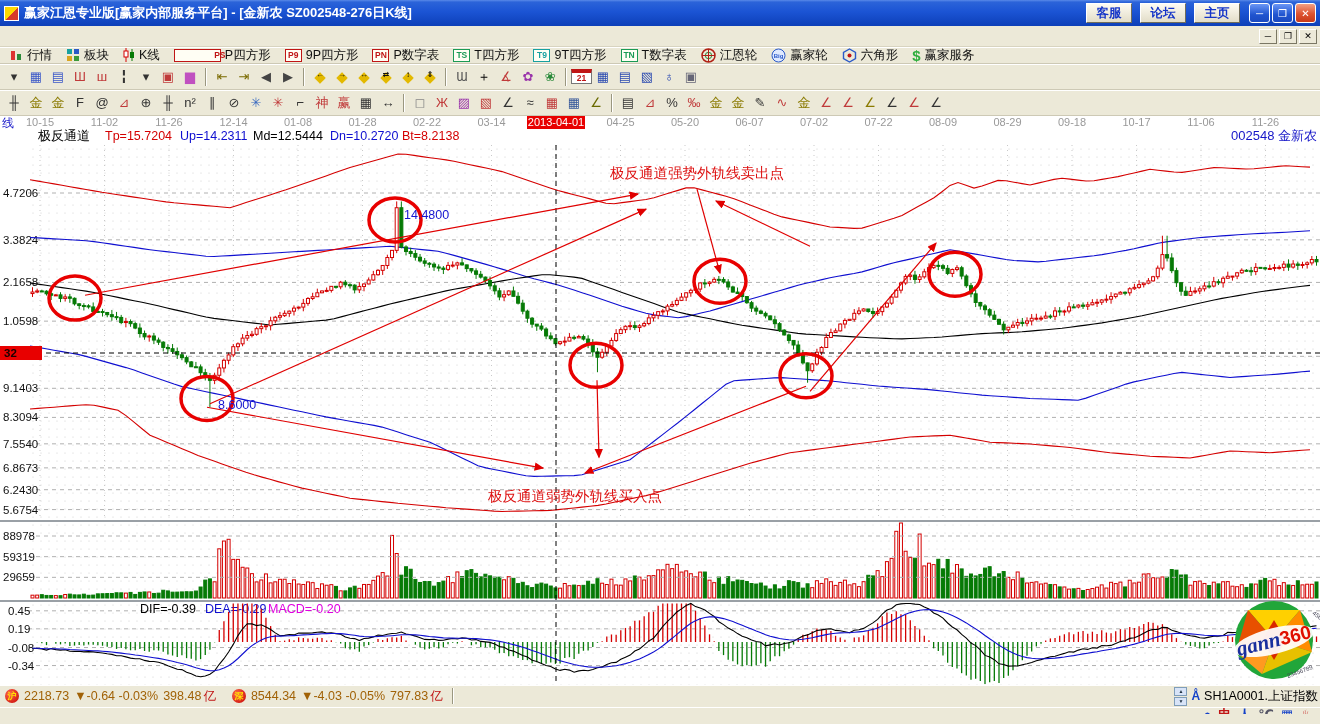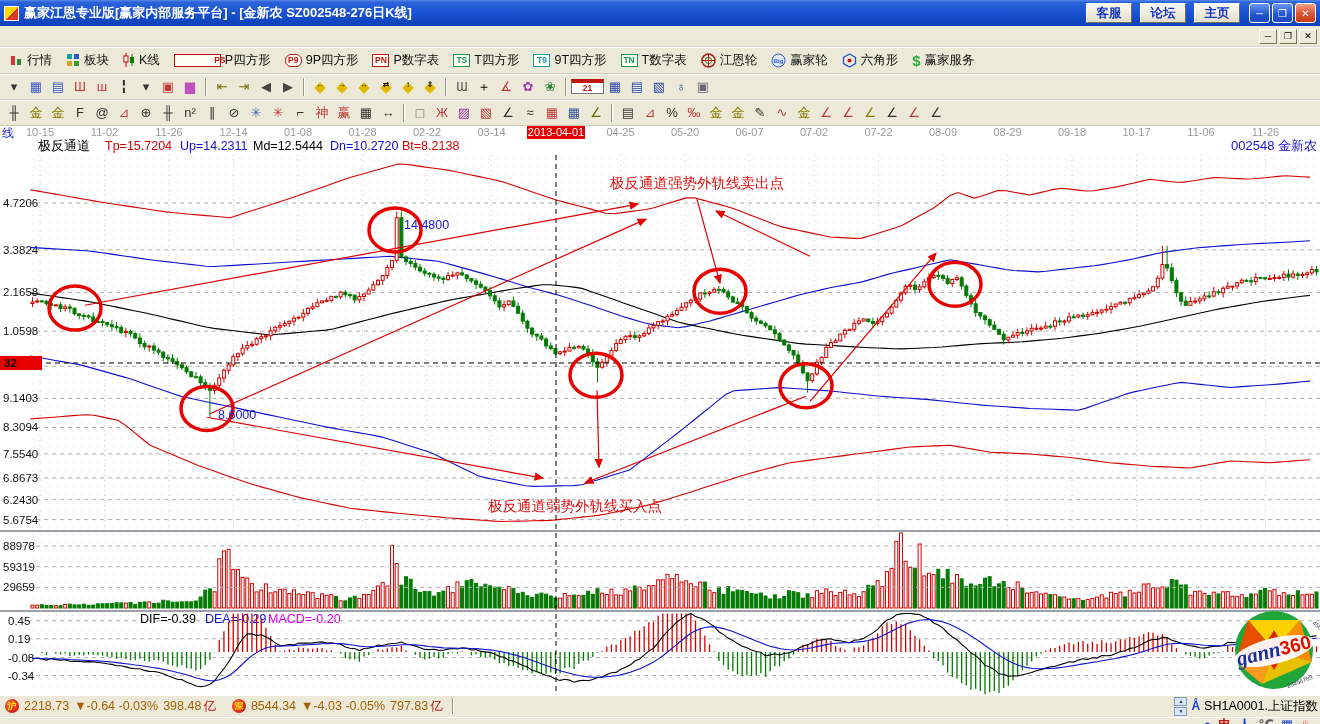--- a/index.html
+++ b/index.html
@@ -14,29 +14,29 @@
   .wb{width:21px;height:20px;border-radius:3px;border:1px solid #fff;color:#fff;font-size:10px;line-height:17px;text-align:center;padding:0;font-family:inherit}
   .wb.minb,.wb.maxb{background:linear-gradient(#6a96f5,#2054cf 60%,#1c4ac0)}
   .wb.closeb{background:linear-gradient(#f3a084,#dd5331 55%,#c83a18)}
   
   .menubar{height:21px;background:#ece9d8;display:flex;align-items:center;font-size:12.5px;color:#111;border-bottom:1px solid #d8d4c0;position:relative}
   .menu-item{padding:2px 9px}
   .mdi{margin-left:auto;display:flex;gap:2px;padding-right:3px}
   .mdi button{width:18px;height:15px;font-size:9px;line-height:12px;background:#ece9d8;border:1px solid;border-color:#fff #7a7764 #7a7764 #fff;padding:0;font-family:inherit}
   
   .toolbar{display:flex;align-items:center;background:#ece9d8;box-shadow:inset 0 1px 0 #fff;border-bottom:1px solid #cdc9b5;padding:0 3px;overflow:hidden}
-  #toolbar1{height:27px}
+  #toolbar1{height:17px}
   #toolbar2{height:26px}
   #toolbar3{height:26px}
   .tb1{display:flex;align-items:center;gap:4px;padding:2px 7px;font-size:12.5px;color:#111;white-space:nowrap}
   .vsep{width:2px;height:18px;border-left:1px solid #9a9780;border-right:1px solid #fff;margin:0 4px;flex:none}
   .tbi{width:22px;height:21px;display:flex;align-items:center;justify-content:center;position:relative;font-size:13px;background:transparent;border:none;flex:none;font-family:inherit}
   .tbi .ov{position:absolute;font-size:8px;color:#111;font-weight:bold;left:0;right:0;top:4px;text-align:center}
   .badge-ic{width:17px;height:13px;border:1px solid;font-size:8.5px;font-weight:bold;display:inline-flex;align-items:center;justify-content:center;background:#fffef4;flex:none}
-  .cal-ic{width:33px;height:15px;border:1px solid #777;background:#fff;color:#c01515;font-size:8.5px;font-weight:bold;display:flex;align-items:center;justify-content:center;border-top:4px solid #c01515}
+  .cal-ic{width:21px;height:15px;border:1px solid #777;background:#fff;color:#c01515;font-size:8.5px;font-weight:bold;display:flex;align-items:center;justify-content:center;border-top:4px solid #c01515}
   
   .chart-area{position:relative;height:569px;background:#fff;overflow:hidden}
   .gann{position:absolute;left:1228px;top:482px;width:92px;height:86px;pointer-events:none}
   
   .statusbar{height:22px;background:#ece9d8;box-shadow:inset 0 1px 0 #fff;display:flex;align-items:center;font-size:12.5px;position:relative;padding-left:5px;gap:5px;white-space:nowrap}
   .idx-badge{width:14px;height:14px;border-radius:50%;background:radial-gradient(circle at 35% 35%,#ff6a4c,#c40000);color:#ffe000;font-size:9px;font-weight:bold;display:inline-flex;align-items:center;justify-content:center;flex:none}
   .g{color:#a16207}
   .yi{color:#c01515;margin-left:-3px}
   .sb-div{width:2px;height:16px;border-left:1px solid #9a9780;border-right:1px solid #fff;margin:0 4px;flex:none}
   .news{display:flex;align-items:center}
@@ -102,21 +102,21 @@
           <line x1="9" y1="1" x2="9" y2="13" stroke="#067a06"></line>
           <rect x="7" y="4" width="4" height="6" fill="#067a06"></rect>
         </svg>
         <span>K线</span>
       </span>
       <span class="tb1">
         <span class="badge-ic" style="border-color: rgb(192, 21, 21); color: rgb(192, 21, 21); padding-left: 45px;">PS</span>
         <span>P四方形</span>
       </span>
       <span class="tb1">
-        <span class="badge-ic" style="border-color: rgb(192, 21, 21); color: rgb(192, 21, 21); border-radius: 6px;">P9</span>
+        <span class="badge-ic" style="border-color: rgb(192, 21, 21); color: rgb(192, 21, 21);">P9</span>
         <span>9P四方形</span>
       </span>
       <span class="tb1">
         <span class="badge-ic" style="border-color: rgb(192, 21, 21); color: rgb(192, 21, 21);">PN</span>
         <span>P数字表</span>
       </span>
       <span class="tb1">
         <span class="badge-ic" style="border-color: rgb(26, 154, 85); color: rgb(26, 154, 85);">TS</span>
         <span>T四方形</span>
       </span>

